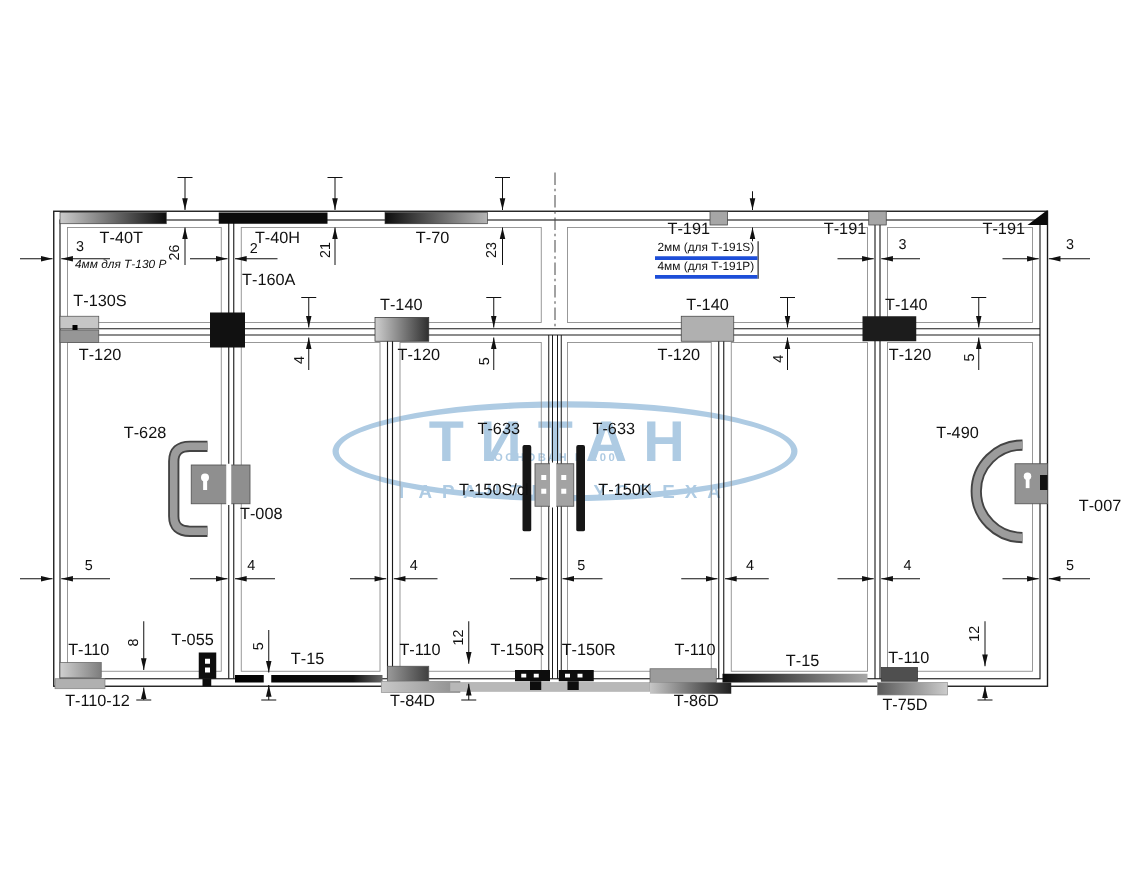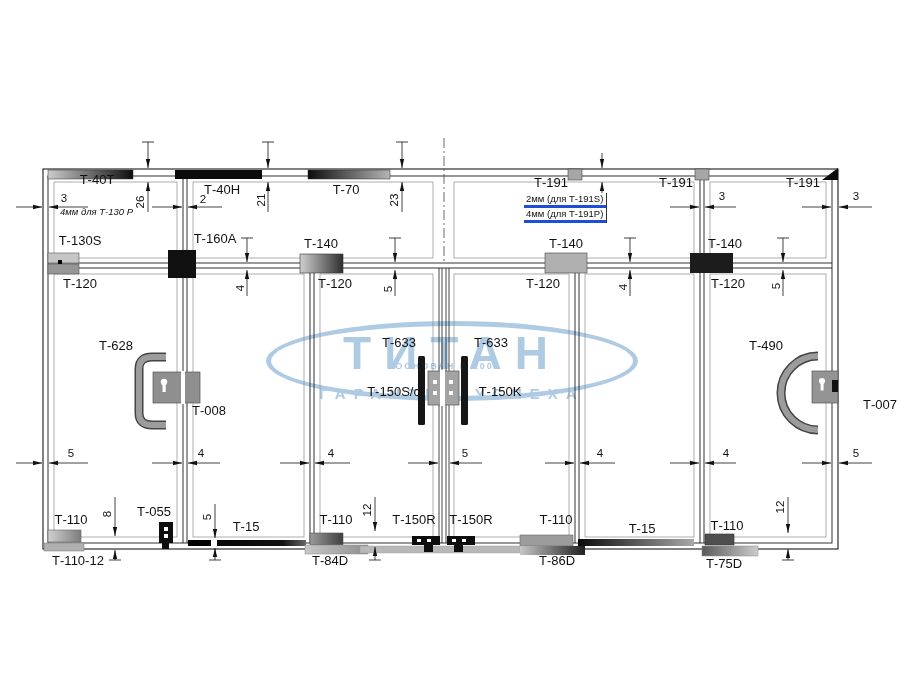--- a/index.html
+++ b/index.html
@@ -261,29 +261,29 @@
         <line x1="788" y1="560" x2="788" y2="549" marker-end="url(#arr)"></line>
       <line x1="109" y1="560" x2="121" y2="560"></line>
         <line x1="209" y1="560" x2="221" y2="560"></line>
       <line x1="369" y1="560" x2="381" y2="560"></line>
         <line x1="782" y1="560" x2="794" y2="560"></line>
     </g>
   </svg>
 
   <div id="labels">
 
-    <div class="lbl" style="left:97px;top:172px">Т-40Т</div>
+    <div class="lbl" style="left:97px;top:182px">Т-40Т</div>
     <div class="lbl" style="left:222px;top:182px">Т-40Н</div>
     <div class="lbl" style="left:346px;top:182px">Т-70</div>
     <div class="lbl" style="left:551px;top:175px">Т-191</div>
     <div class="lbl" style="left:676px;top:175px">Т-191</div>
     <div class="lbl" style="left:803px;top:175px">Т-191</div>
     <div class="lbl" style="left:80px;top:233px">Т-130S</div>
     <div class="lbl" style="left:80px;top:276px">Т-120</div>
-    <div class="lbl" style="left:215px;top:231px">Т-160А</div>
+    <div class="lbl" style="left:215px;top:216px">Т-160А</div>
     <div class="lbl" style="left:321px;top:236px">Т-140</div>
     <div class="lbl" style="left:335px;top:276px">Т-120</div>
     <div class="lbl" style="left:566px;top:236px">Т-140</div>
     <div class="lbl" style="left:543px;top:276px">Т-120</div>
     <div class="lbl" style="left:725px;top:236px">Т-140</div>
     <div class="lbl" style="left:728px;top:276px">Т-120</div>
     <div class="lbl" style="left:116px;top:338px">Т-628</div>
     <div class="lbl" style="left:209px;top:403px">Т-008</div>
     <div class="lbl" style="left:399px;top:335px">Т-633</div>
     <div class="lbl" style="left:491px;top:335px">Т-633</div>

